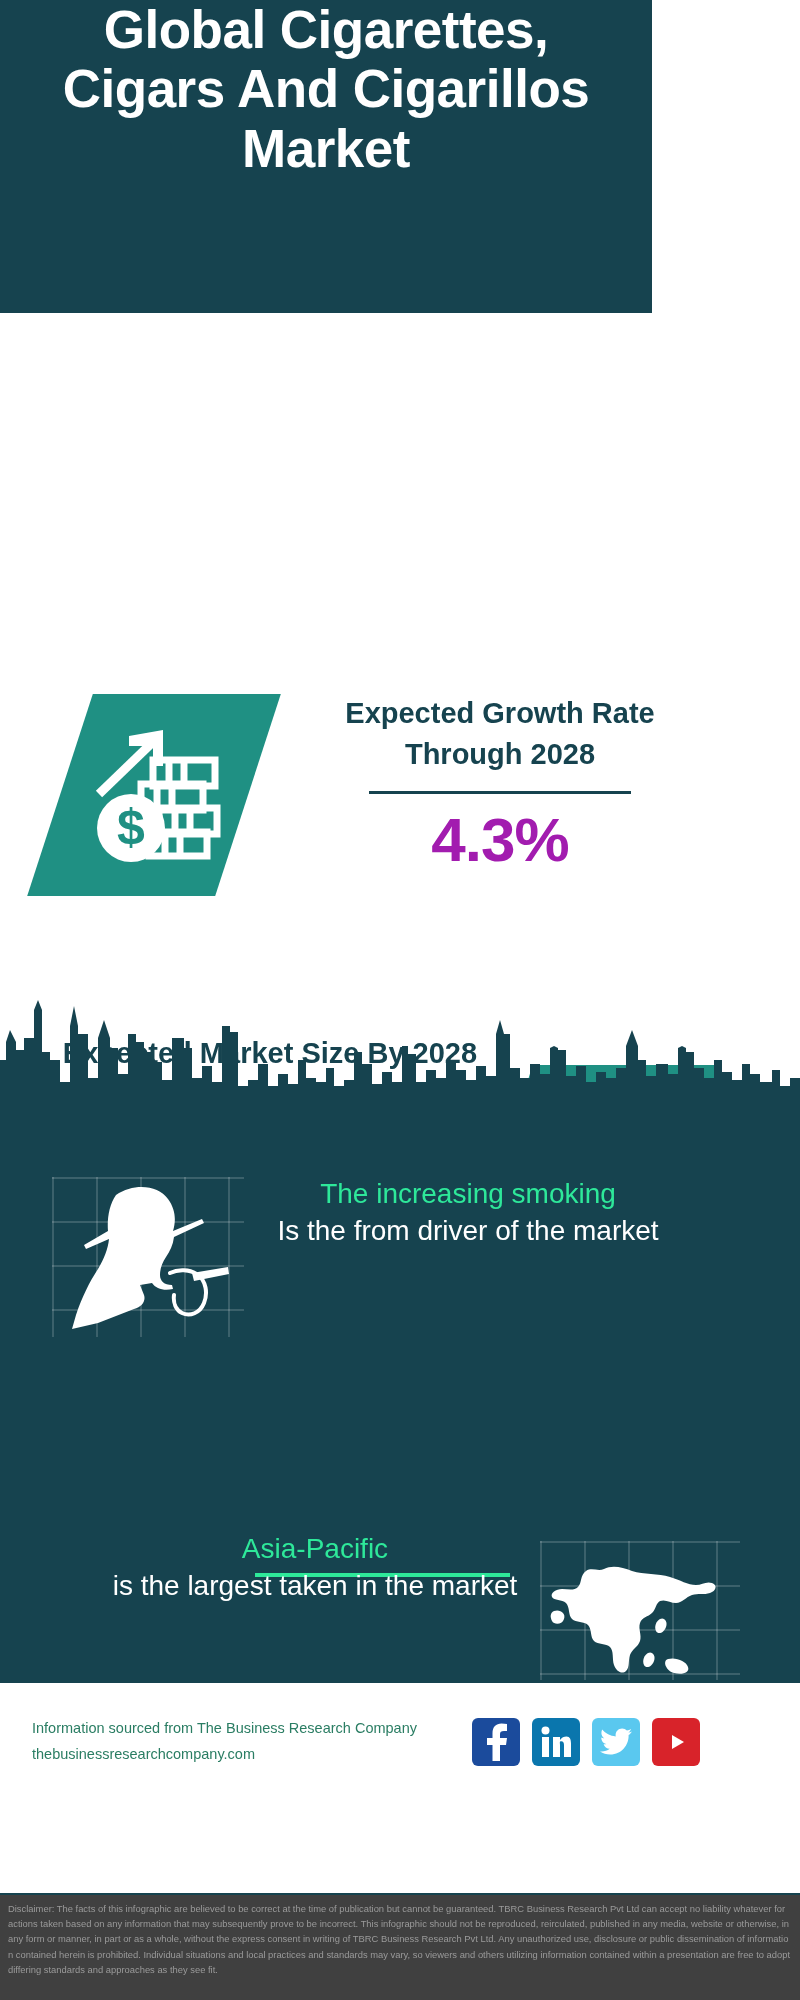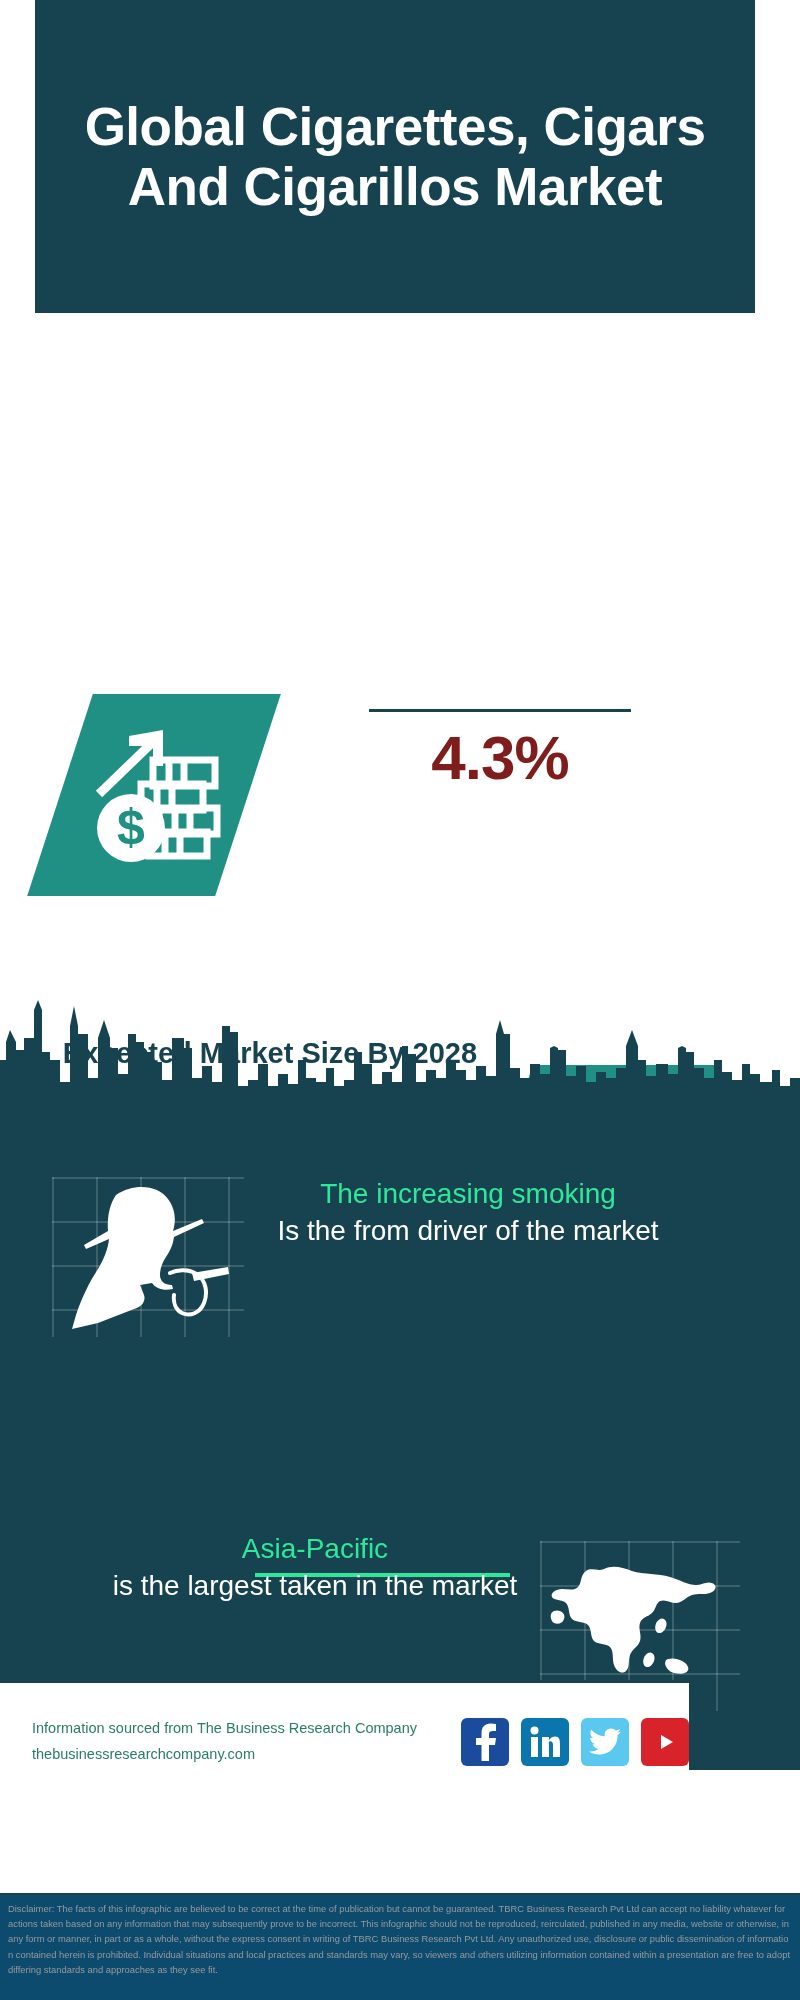--- a/index.html
+++ b/index.html
@@ -5,22 +5,22 @@
   * { margin:0; padding:0; box-sizing:border-box; }
   body {
     width:800px; height:2000px; background:#ffffff;
     font-family:"Liberation Sans", sans-serif;
     overflow:hidden; position:relative;
   }
   .page { width:800px; height:2000px; position:relative; background:#fff; }
 
   
   .header {
-    background:#16434f; width:720px; height:313px;
-    display:flex; align-items:center; justify-content:center;margin-left:35px;
+    background:#16434f; width:652px; height:313px;
+    display:flex; align-items:flex-start; justify-content:center;
   }
   .header-title {
     color:#ffffff; font-size:53px; font-weight:bold; line-height:1.12;
     text-align:center; letter-spacing:-0.5px; padding:0 20px;
   }
 
   
   .stats { position:relative; width:800px; height:684px; background:#fff; }
 
   .para {
@@ -39,21 +39,21 @@
   .stat-size   { left:60px;  top:720px; width:420px; }
 
   .stat-label {
     color:#16434f; font-size:29px; font-weight:bold; line-height:1.42;
   }
   .stat-rule {
     width:262px; height:3px; background:#16434f;
     margin:16px auto 10px auto;
   }
   .stat-value {
-    color:#7f1d1d; font-size:62px; font-weight:bold; letter-spacing:-1px;
+    color:#a21caf; font-size:62px; font-weight:bold; letter-spacing:-1px;
   }
 
   
   .skyline { position:absolute; left:0; top:990px; width:800px; height:135px; }
 
   
   .dark-panel {
     position:absolute; left:0; top:1120px; width:800px; height:650px;
     background:#16434f;
   }
@@ -77,41 +77,41 @@
   .fact-body {
     color:#ffffff; font-size:28px; font-weight:normal; line-height:1.33;
   }
   .fact-divider {
     position:absolute; left:255px; top:1573px;
     width:255px; height:4px; background:#2ee89a;
   }
 
   
   .footer {
-    position:absolute; left:0; top:1680px; width:689px; height:120px;
+    position:absolute; left:0; top:1680px; width:800px; height:120px;
     background:#ffffff; border-top:3px solid #16434f;
     display:flex; align-items:center;
   }
   .footer-text { margin-left:32px; width:430px; }
   .footer-line { color:#2a7d63; font-size:14.5px; line-height:1.75; }
   .socials { display:flex; gap:12px; margin-left:10px; align-items:center; }
   .social {
     width:48px; height:48px; border-radius:6px;
     display:flex; align-items:center; justify-content:center;
   }
   .s-fb { background:#1b4b9c; }
   .s-li { background:#0a76ad; }
   .s-tw { background:#5ac8ef; }
   .s-yt { background:#d8232a; }
   .social svg { display:block; }
 
   
   .disclaimer {
     position:absolute; left:0; top:1893px; width:800px; height:107px;
-    background:#0c4a6e; border-top:2px solid #16434f;
+    background:#404040; border-top:2px solid #16434f;
     padding:6px 8px 0 8px;
   }
   .disclaimer p {
     color:#9a9a9a; font-size:9.4px; line-height:1.62;
     text-align:left; word-break:break-all;
   }
 </style>
 </head>
 <body>
 
@@ -144,20 +144,21 @@
             <line x1="86" y1="112" x2="86" y2="136"></line>
             <line x1="101" y1="112" x2="101" y2="136"></line>
           </g>
           <circle cx="52" cy="108" r="34" fill="#ffffff"></circle>
           <text x="52" y="124" font-family="Liberation Sans, sans-serif" font-size="50" font-weight="bold" fill="#1f9083" text-anchor="middle">$</text>
         </svg>
       </div>
     </div>
 
     <div class="stat-block stat-growth">
+      <div class="stat-label">Expected Growth Rate Through 2028</div>
       <div class="stat-rule"></div>
       <div class="stat-value">4.3%</div>
     </div>
 
     <div class="stat-block stat-size">
       <div class="stat-label">Expected Market Size By 2028</div>
       <div class="stat-rule"></div>
       <div class="stat-value">$305.21Bn</div>
     </div>
 

